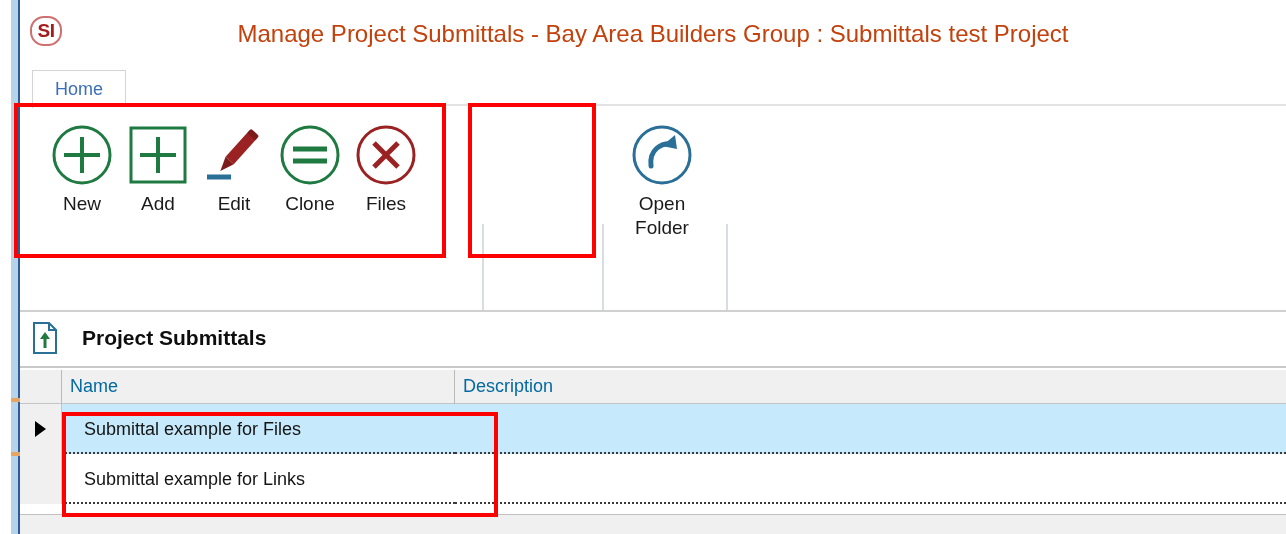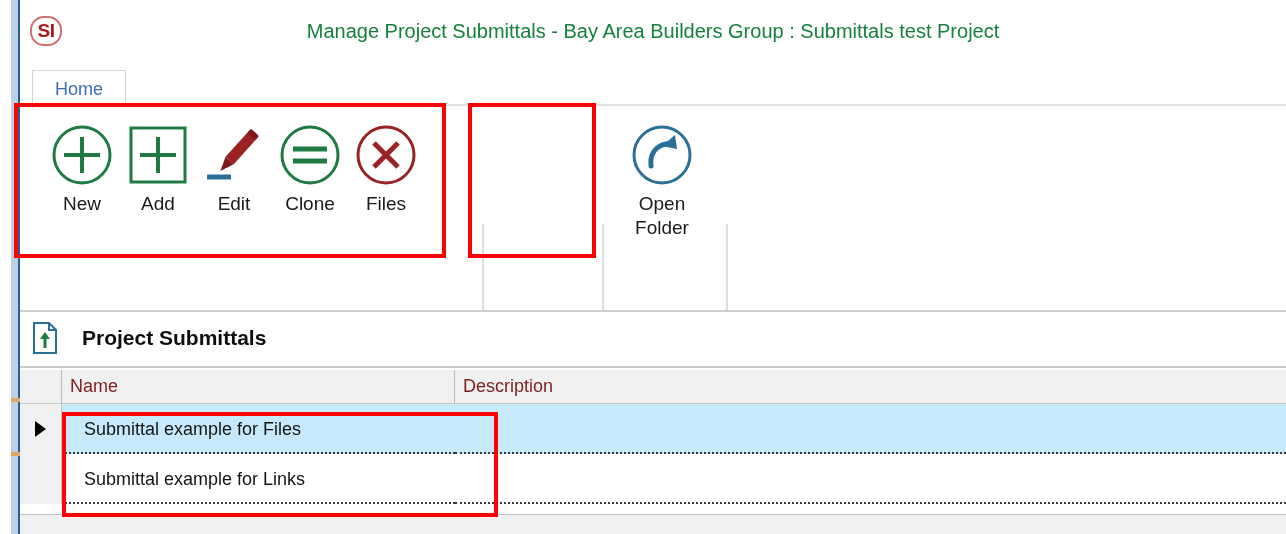--- a/index.html
+++ b/index.html
@@ -60,22 +60,22 @@
     font-size: 19px;
     line-height: 26px;
     text-align: center;
     letter-spacing: -0.5px;
   }
   #window-title {
     position: absolute;
     left: 0; top: 20px;
     width: 1266px;
     text-align: center;
-    font-size: 20px;
-    color: #15803d;
+    font-size: 24px;
+    color: #c2410c;
     white-space: nowrap;
   }
 
   
   #tabstrip {
     position: absolute;
     left: 20px; top: 62px;
     width: 1266px; height: 44px;
   }
   #tab-home {
@@ -198,21 +198,21 @@
     background: #f0f0f0;
     border-bottom: 1px solid #c4c4c4;
     box-sizing: border-box;
   }
   .hdr-cell {
     position: absolute;
     top: 0;
     height: 43px;
     line-height: 33px;
     font-size: 18px;
-    color: #7f1d1d;
+    color: #0369a1;
     border-right: 1px solid #b9b9b9;
     box-sizing: border-box;
     padding-left: 8px;
   }
   #hdr-indicator { left: 0;   width: 42px; padding-left: 0; }
   #hdr-name      { left: 42px; width: 393px; }
   #hdr-desc      { left: 435px; width: 831px; border-right: none; }
 
   .grid-row {
     position: absolute;

